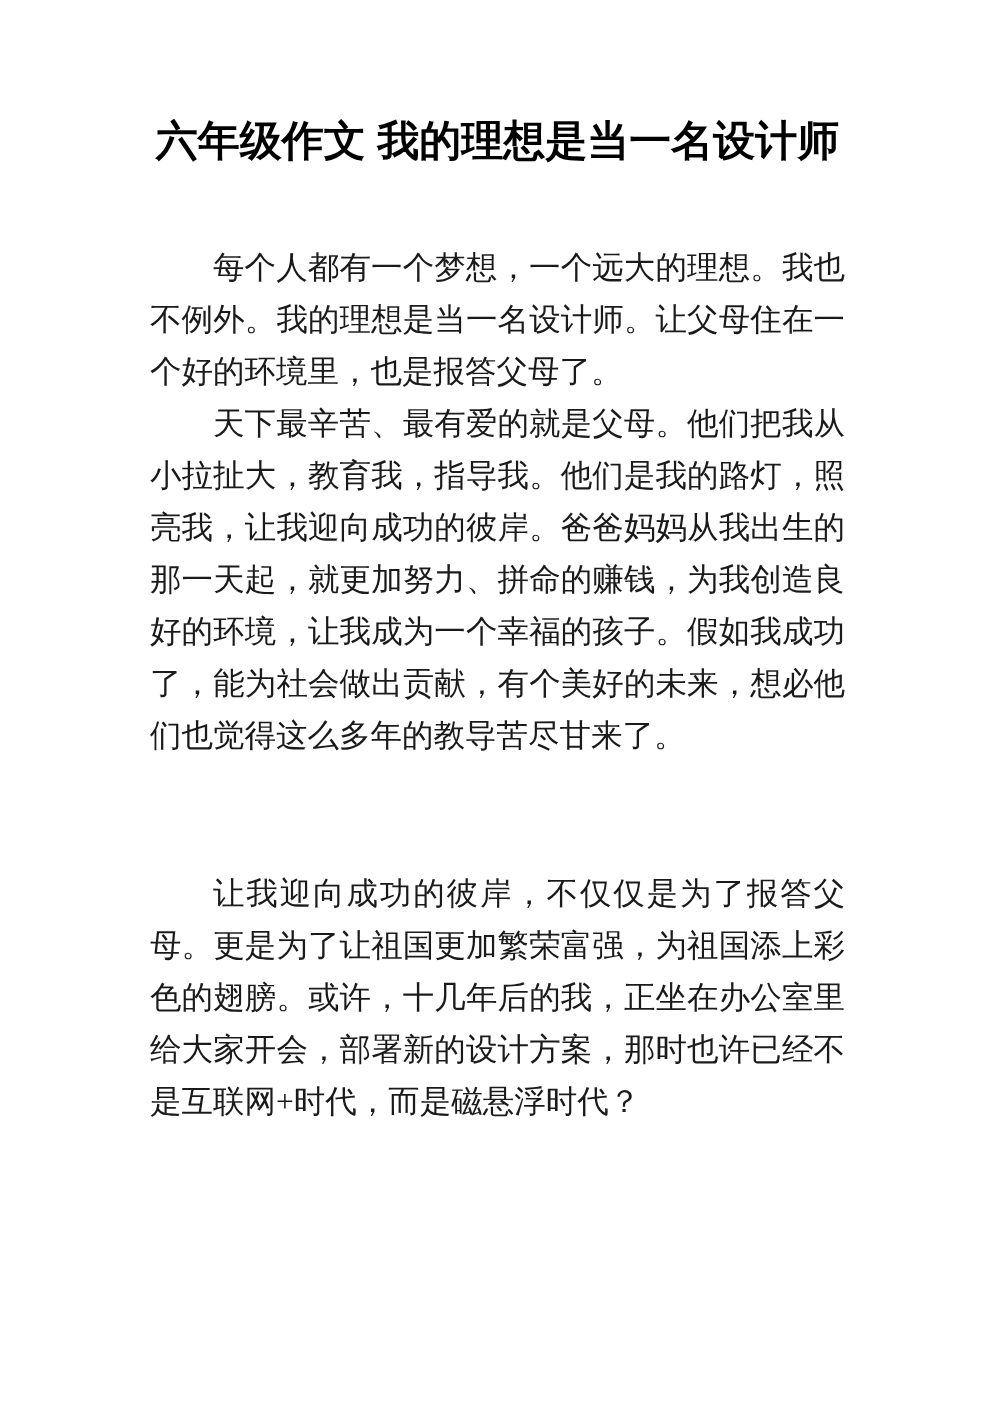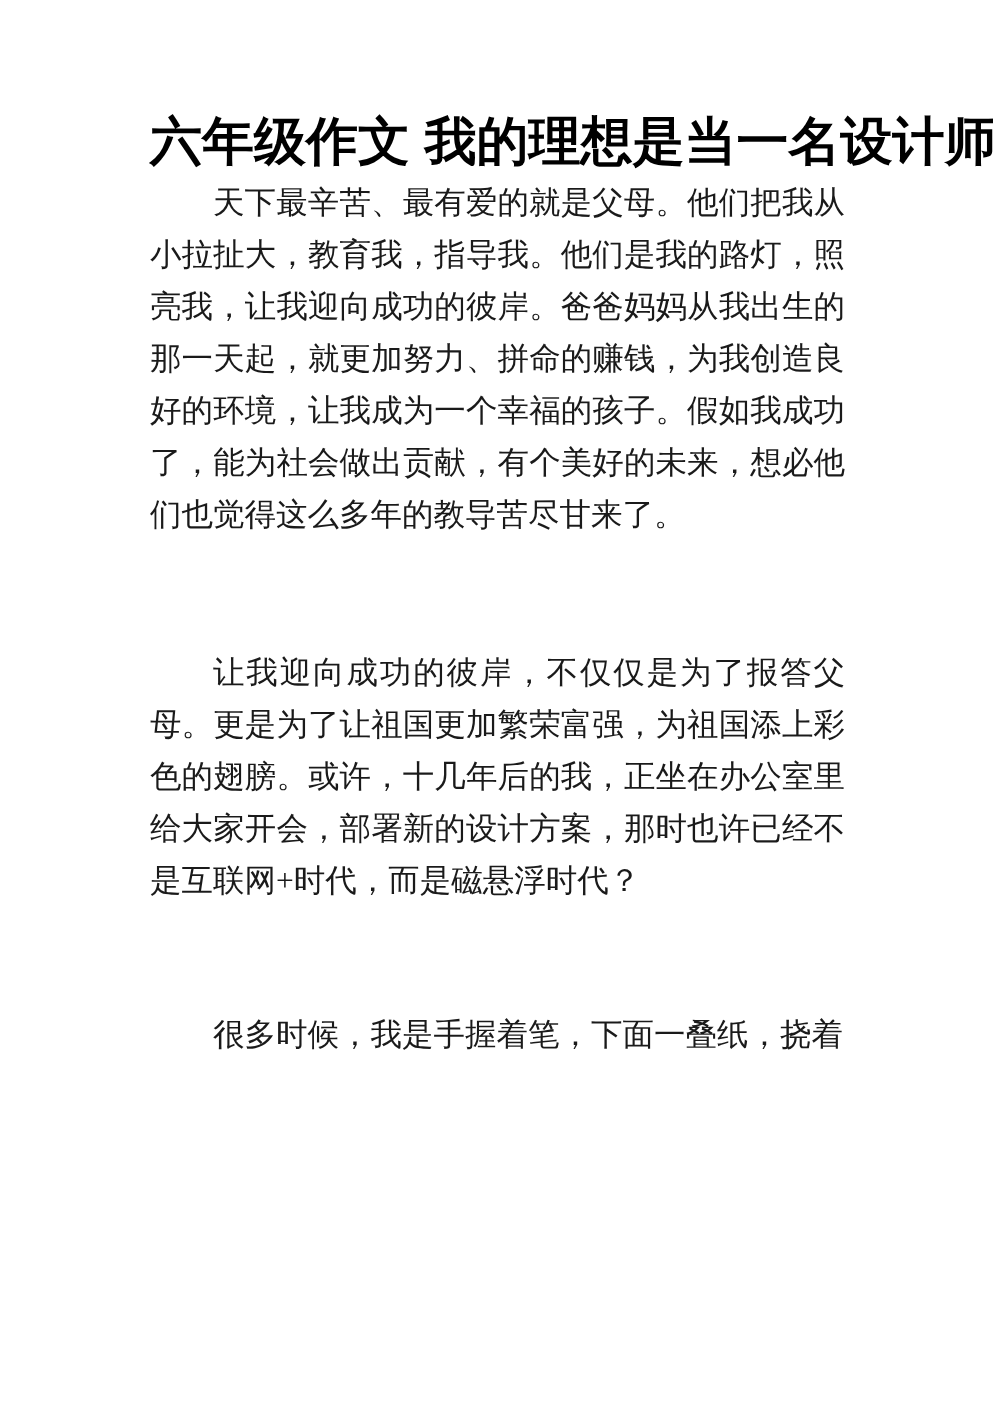--- a/index.html
+++ b/index.html
@@ -17,46 +17,46 @@
   .content {
     position: absolute;
     left: 150px;
     top: 0;
     width: 695px;
   }
   .title {
     margin: 116px 0 0 0;
     font-family: "Liberation Sans", "DejaVu Sans", sans-serif;
     font-weight: 700;
-    font-size: 52px;
+    font-size: 42px;
     line-height: 50px;
     color: #000000;
     text-align: center;
     white-space: nowrap;
   }
   .para {
     margin: 0;
     font-family: "Liberation Serif", "DejaVu Serif", serif;
     font-size: 31.5px;
     line-height: 52px;
     color: #1a1a1a;
     text-align: justify;
     text-justify: inter-character;
     text-indent: 2em;
     word-break: break-all;
     overflow-wrap: break-word;
   }
   .para-1 { margin-top: 76px; }
-  .para-2 { margin-top: 11px; }
+  .para-2 { margin-top: 0; }
   .para-3 { margin-top: 106px; }
   .para-4 { margin-top: 102px; }
 </style>
 </head>
 <body>
 
 <div class="page">
   <div class="content">
     <h1 class="title">六年级作文 我的理想是当一名设计师</h1>
+    <p class="para para-1">每个人都有一个梦想，一个远大的理想。我也不例外。我的理想是当一名设计师。让父母住在一个好的环境里，也是报答父母了。</p>
     <p class="para para-2">天下最辛苦、最有爱的就是父母。他们把我从小拉扯大，教育我，指导我。他们是我的路灯，照亮我，让我迎向成功的彼岸。爸爸妈妈从我出生的那一天起，就更加努力、拼命的赚钱，为我创造良好的环境，让我成为一个幸福的孩子。假如我成功了，能为社会做出贡献，有个美好的未来，想必他们也觉得这么多年的教导苦尽甘来了。</p>
     <p class="para para-3">让我迎向成功的彼岸，不仅仅是为了报答父母。更是为了让祖国更加繁荣富强，为祖国添上彩色的翅膀。或许，十几年后的我，正坐在办公室里给大家开会，部署新的设计方案，那时也许已经不是互联网+时代，而是磁悬浮时代？</p>
-    <p class="para para-4">很多时候，我是手握着笔，下面一叠纸，挠着</p>
   </div>
 </div>
 
 </body></html>

